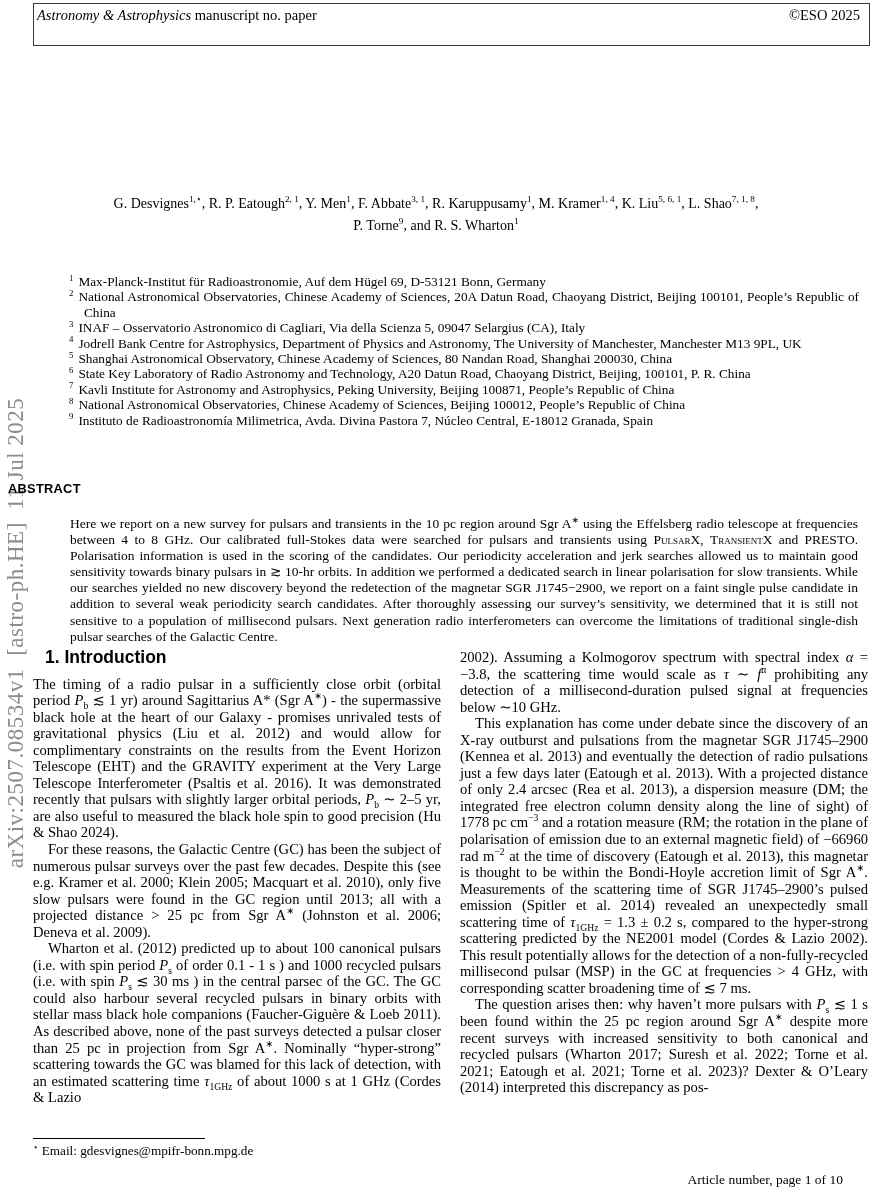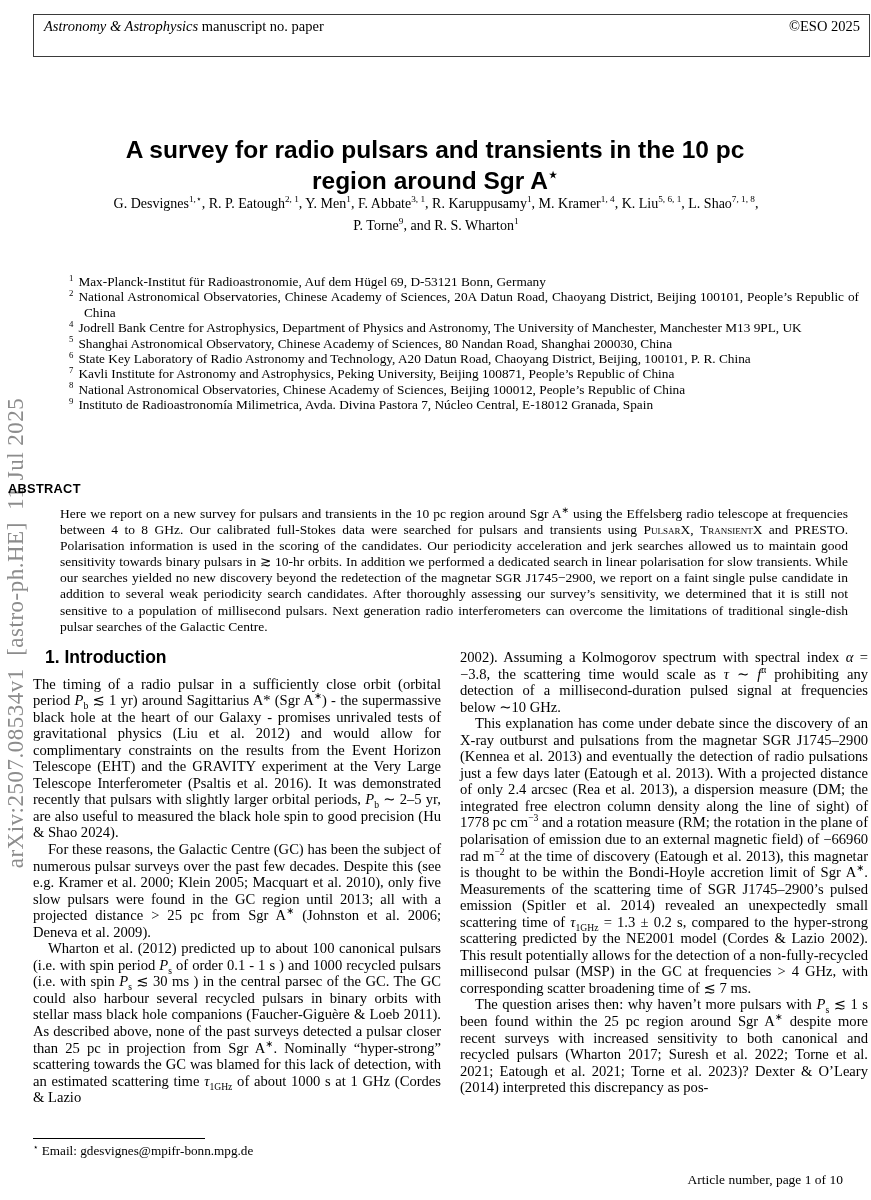--- a/index.html
+++ b/index.html
@@ -28,26 +28,26 @@
     font-size: 23px;
     color: #8c8c8c;
     white-space: pre;
     letter-spacing: 0.5px;
   }
 
   .header-box {
     position: absolute;
     left: 33px;
     right: 1px;
-    top: 14px;
+    top: 3px;
     height: 34px;
     border: 1px solid #3a3a3a;
     display: flex;
     justify-content: space-between;
-    padding: 3px 9px 4px 10px;
+    padding: 3px 9px 4px 3px;
     font-size: 14.5px;
     line-height: 17.5px;
   }
   .header-left {}
   .header-right { text-align: right; }
 
   .paper-title {
     position: absolute;
     top: 118px;
     left: 85px;
@@ -101,21 +101,21 @@
   }
 
   .abstract-body {
     position: absolute;
     top: 504px;
     left: 58px;
     width: 788px;
     font-size: 13.5px;
     line-height: 16.1px;
     text-align: justify;
-    margin: 2px;
+    margin: 12px;
   }
 
   .columns {
     position: absolute;
     top: 649px;
     left: 33px;
     width: 836px;
     height: 490px;
     display: flex;
     gap: 19px;
@@ -166,30 +166,30 @@
 
   <div class="arxiv-banner">arXiv:2507.08534v1  [astro-ph.HE]  11 Jul 2025</div>
 
   <div class="header-box">
     <div class="header-left">
       <div><span class="it">Astronomy</span><span class="it"> &amp; </span><span class="it">Astrophysics</span><span> manuscript no. paper</span></div>
     </div>
     <div class="header-right">©ESO 2025</div>
   </div>
 
-  <h1 class="paper-title"><span>A survey for radio pulsars and transients in the 10 pc region around Sgr A</span><sup>⋆</sup></h1>
 
   <div class="authors">
     <div><span>G. Desvignes</span><sup>1,⋆</sup><span>, R. P. Eatough</span><sup>2, 1</sup><span>, Y. Men</span><sup>1</sup><span>, F. Abbate</span><sup>3, 1</sup><span>, R. Karuppusamy</span><sup>1</sup><span>, M. Kramer</span><sup>1, 4</sup><span>, K. Liu</span><sup>5, 6, 1</sup><span>, L. Shao</span><sup>7, 1, 8</sup><span>,</span></div>
     <div><span>P. Torne</span><sup>9</sup><span>, and R. S. Wharton</span><sup>1</sup></div>
   </div>
 
   <ol class="affiliations">
     <li><sup>1</sup><span>Max-Planck-Institut für Radioastronomie, Auf dem Hügel 69, D-53121 Bonn, Germany</span></li>
     <li><sup>2</sup><span>National Astronomical Observatories, Chinese Academy of Sciences, 20A Datun Road, Chaoyang District, Beijing 100101, People’s Republic of China</span></li>
+    <li><sup>3</sup><span>INAF – Osservatorio Astronomico di Cagliari, Via della Scienza 5, 09047 Selargius (CA), Italy</span></li>
     <li><sup>4</sup><span>Jodrell Bank Centre for Astrophysics, Department of Physics and Astronomy, The University of Manchester, Manchester M13 9PL, UK</span></li>
     <li><sup>5</sup><span>Shanghai Astronomical Observatory, Chinese Academy of Sciences, 80 Nandan Road, Shanghai 200030, China</span></li>
     <li><sup>6</sup><span>State Key Laboratory of Radio Astronomy and Technology, A20 Datun Road, Chaoyang District, Beijing, 100101, P. R. China</span></li>
     <li><sup>7</sup><span>Kavli Institute for Astronomy and Astrophysics, Peking University, Beijing 100871, People’s Republic of China</span></li>
     <li><sup>8</sup><span>National Astronomical Observatories, Chinese Academy of Sciences, Beijing 100012, People’s Republic of China</span></li>
     <li><sup>9</sup><span>Instituto de Radioastronomía Milimetrica, Avda. Divina Pastora 7, Núcleo Central, E-18012 Granada, Spain</span></li>
   </ol>
 
   <div class="abstract-heading">ABSTRACT</div>
   <p class="abstract-body"><span>Here we report on a new survey for pulsars and transients in the 10 pc region around Sgr A</span><sup>∗</sup><span> using the Effelsberg radio telescope at frequencies between 4 to 8 GHz. Our calibrated full-Stokes data were searched for pulsars and transients using </span><span class="sc">Pulsar</span><span>X, </span><span class="sc">Transient</span><span>X and PRESTO. Polarisation information is used in the scoring of the candidates. Our periodicity acceleration and jerk searches allowed us to maintain good sensitivity towards binary pulsars in ≳ 10-hr orbits. In addition we performed a dedicated search in linear polarisation for slow transients. While our searches yielded no new discovery beyond the redetection of the magnetar SGR J1745−2900, we report on a faint single pulse candidate in addition to several weak periodicity search candidates. After thoroughly assessing our survey’s sensitivity, we determined that it is still not sensitive to a population of millisecond pulsars. Next generation radio interferometers can overcome the limitations of traditional single-dish pulsar searches of the Galactic Centre.</span></p>

